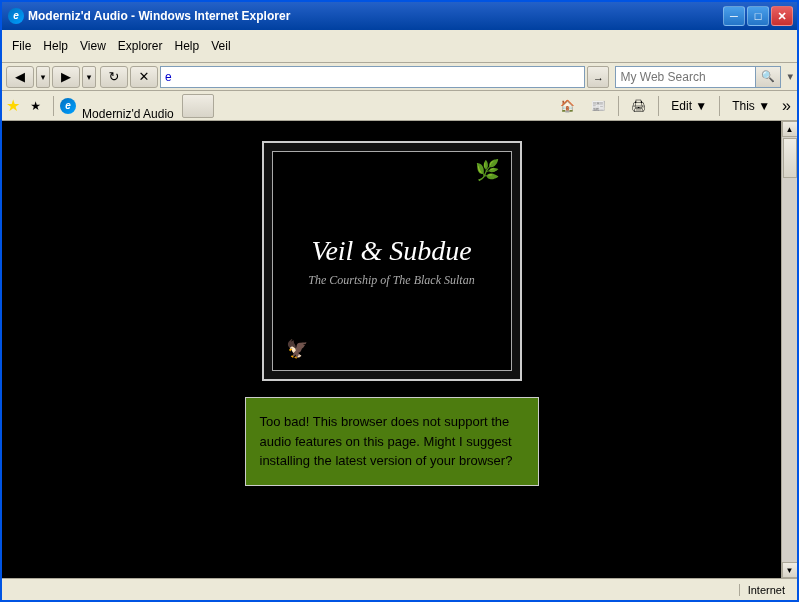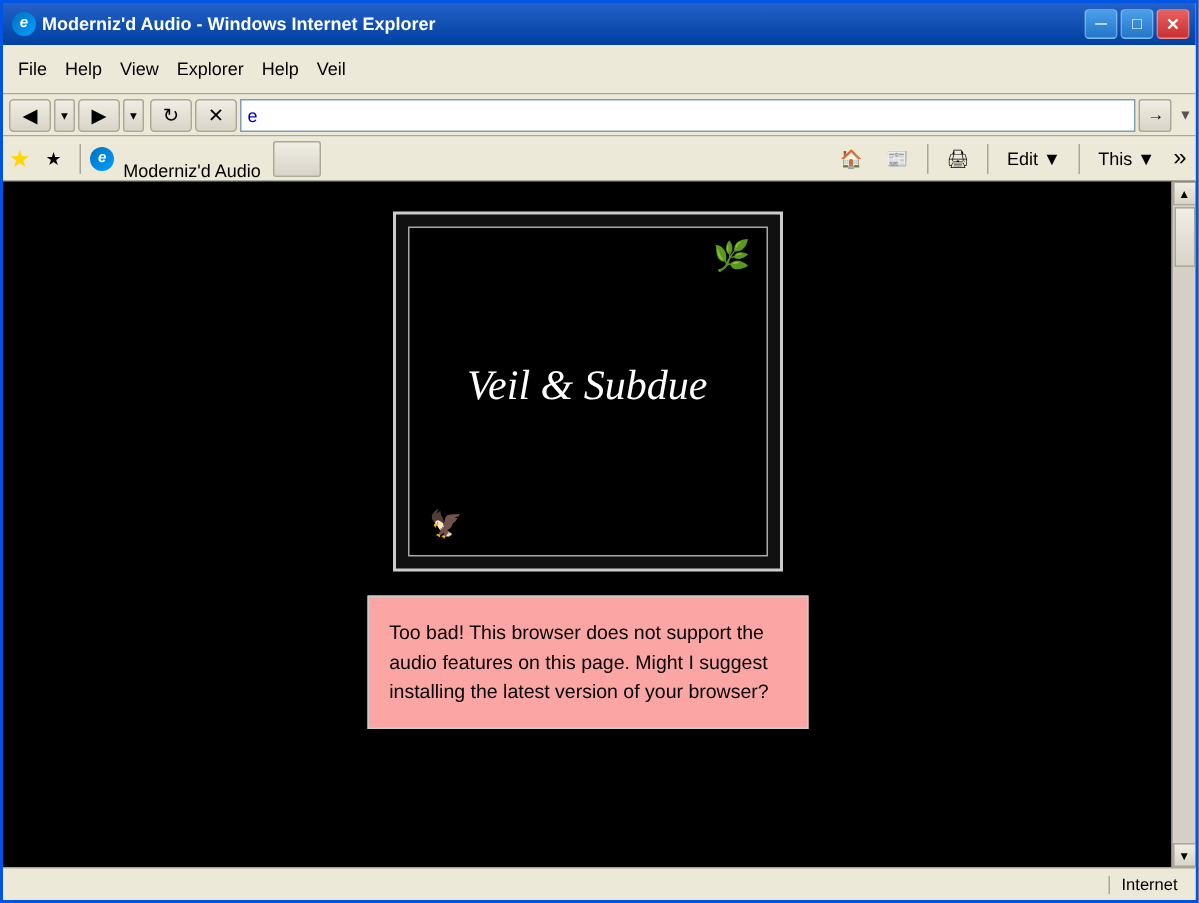--- a/index.html
+++ b/index.html
@@ -87,21 +87,21 @@
       font-family: Georgia, 'Times New Roman', serif; color: #fff; font-size: 28px;
       font-style: italic; text-align: center; line-height: 1.2; margin-bottom: 6px;
     }
     .album-subtitle-script {
       font-family: Georgia, 'Times New Roman', serif; color: #aaa; font-size: 12px;
       font-style: italic; text-align: center;
     }
     .track-info { color: #ddd; font-size: 13px; margin-top: 12px; text-align: left; width: 260px; }
     .track-info em { font-style: italic; }
     .notice-box {
-      width: 294px; margin-top: 16px; background: #fca5a5;
+      width: 294px; margin-top: 16px; background: #4d7c0f;
       border: 1px solid #ccc; padding: 14px; font-size: 13px; color: #000; line-height: 1.5;
     }
     .scrollbar {
       width: 16px; background: #d4d0c8; border-left: 1px solid #aca899;
       display: flex; flex-direction: column; align-items: center; flex-shrink: 0;
     }
     .scroll-btn {
       width: 16px; height: 16px; background: linear-gradient(to bottom, #f0ede4, #d8d4c8);
       border: 1px solid #aca899; cursor: pointer; display: flex; align-items: center;
       justify-content: center; font-size: 8px;
@@ -148,20 +148,24 @@
     <div class="nav-dropdown">▾</div>
     <div class="nav-btn">▶</div>
     <div class="nav-dropdown">▾</div>
     <div class="nav-btn" style="margin-left:2px;">↻</div>
     <div class="nav-btn">✕</div>
     <div class="address-input-wrap">
       <span style="font-size:12px; margin-right:4px; color:#0000cc;">e</span>
       <input class="address-input" type="text" value="" style="">
     </div>
     <div class="go-btn">→</div>
+    <div class="search-wrap">
+      <input class="search-input" type="text" placeholder="My Web Search" style="">
+      <div class="search-btn">🔍</div>
+    </div>
     <div style="margin-left:4px; font-size:11px; cursor:pointer; color:#555;">▾</div>
   </div>
 
   <div class="toolbar">
     <span style="color:#ffd700; font-size:16px;">★</span>
     <button class="toolbar-btn">
       <span>★</span>
     </button>
     <div class="toolbar-sep"></div>
     <div class="ie-favicon" style="margin-right:2px;">e</div>
@@ -180,20 +184,21 @@
     </div>
   </div>
 
   <div class="content-area">
     <div class="page-content">
 
       <div class="album-cover-container">
         <div class="album-inner">
           <span class="album-decorative-tl">🌿</span>
           <div class="album-title-script">Veil &amp; Subdue</div>
+          <div class="album-subtitle-script">The Courtship of The Black Sultan</div>
           <span class="album-decorative-bl">🦅</span>
         </div>
       </div>
 
 
       <div class="notice-box">
         <span>Too bad! This browser does not support the audio features on this page. Might I suggest installing the latest version of your browser?</span>
       </div>
 
     </div>

